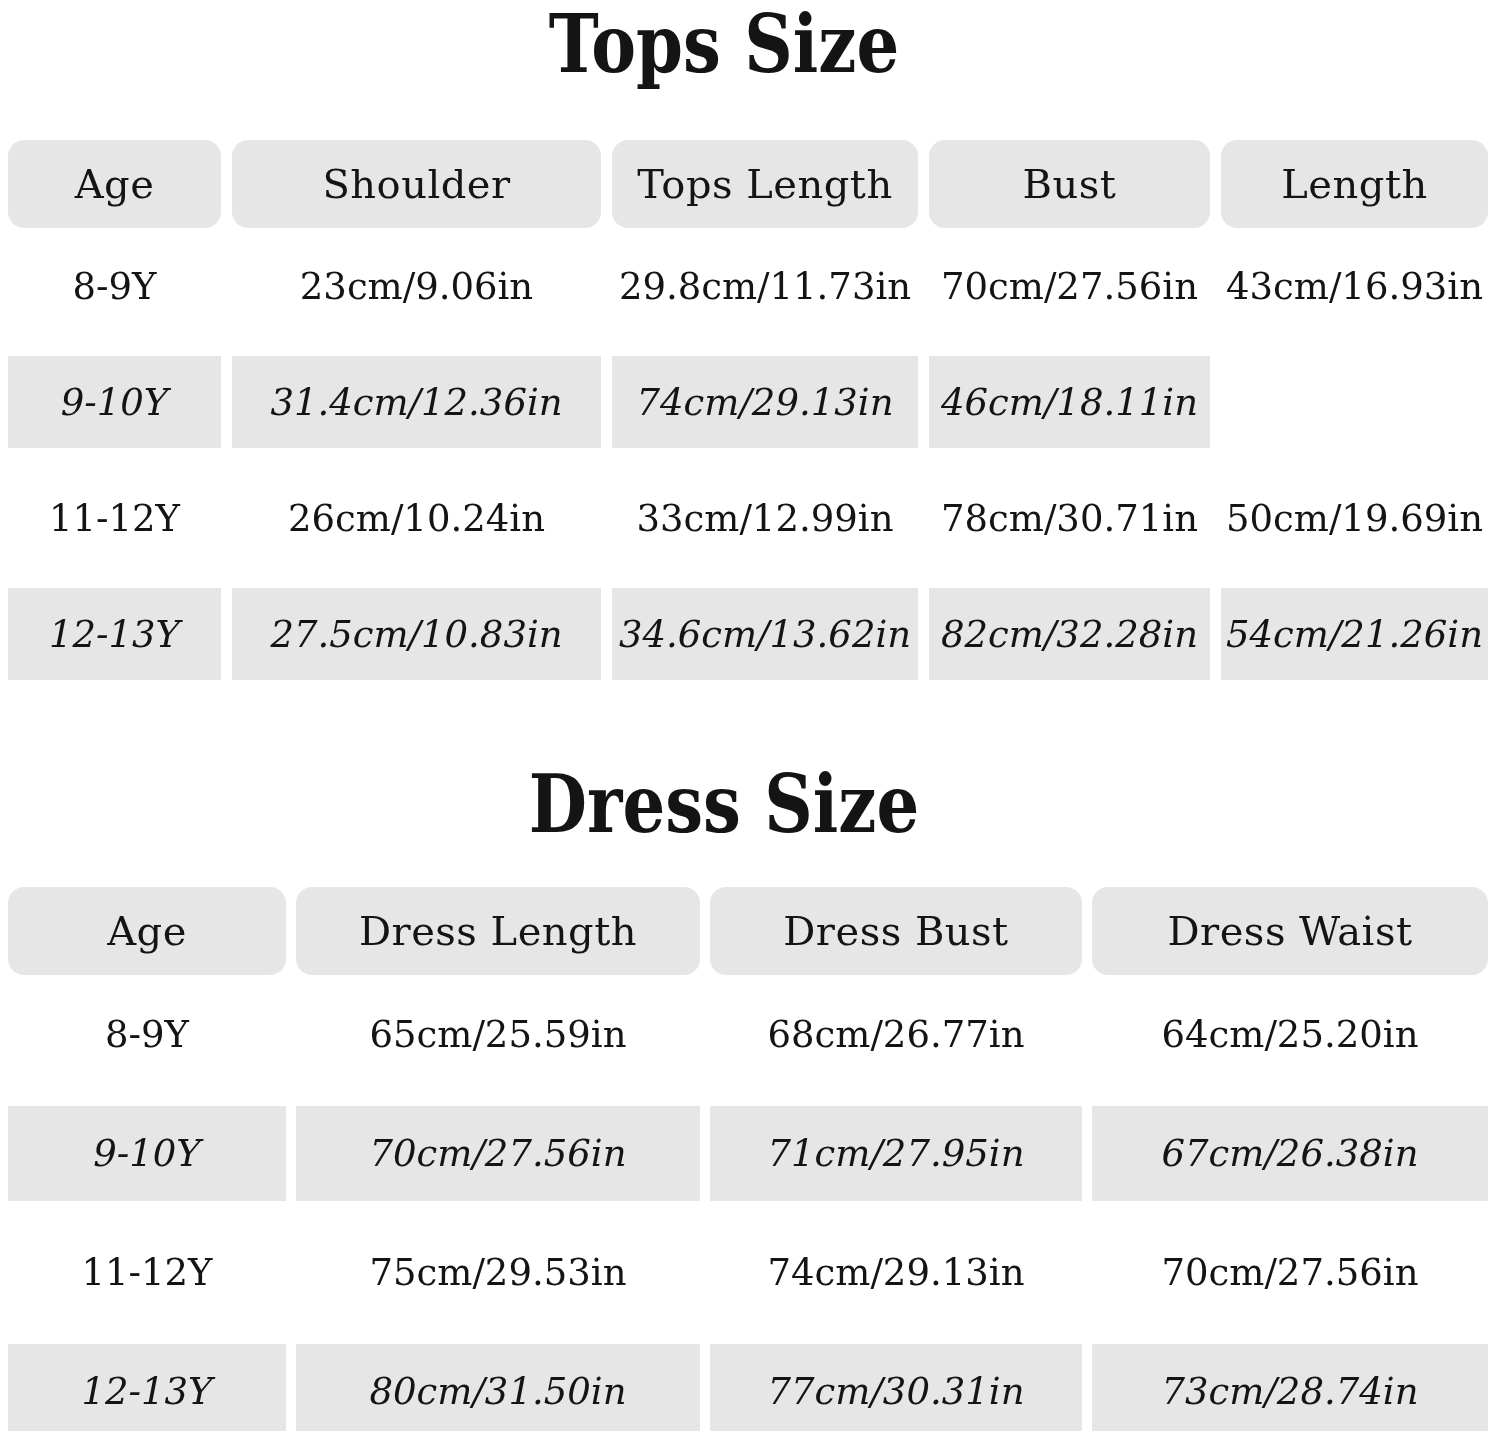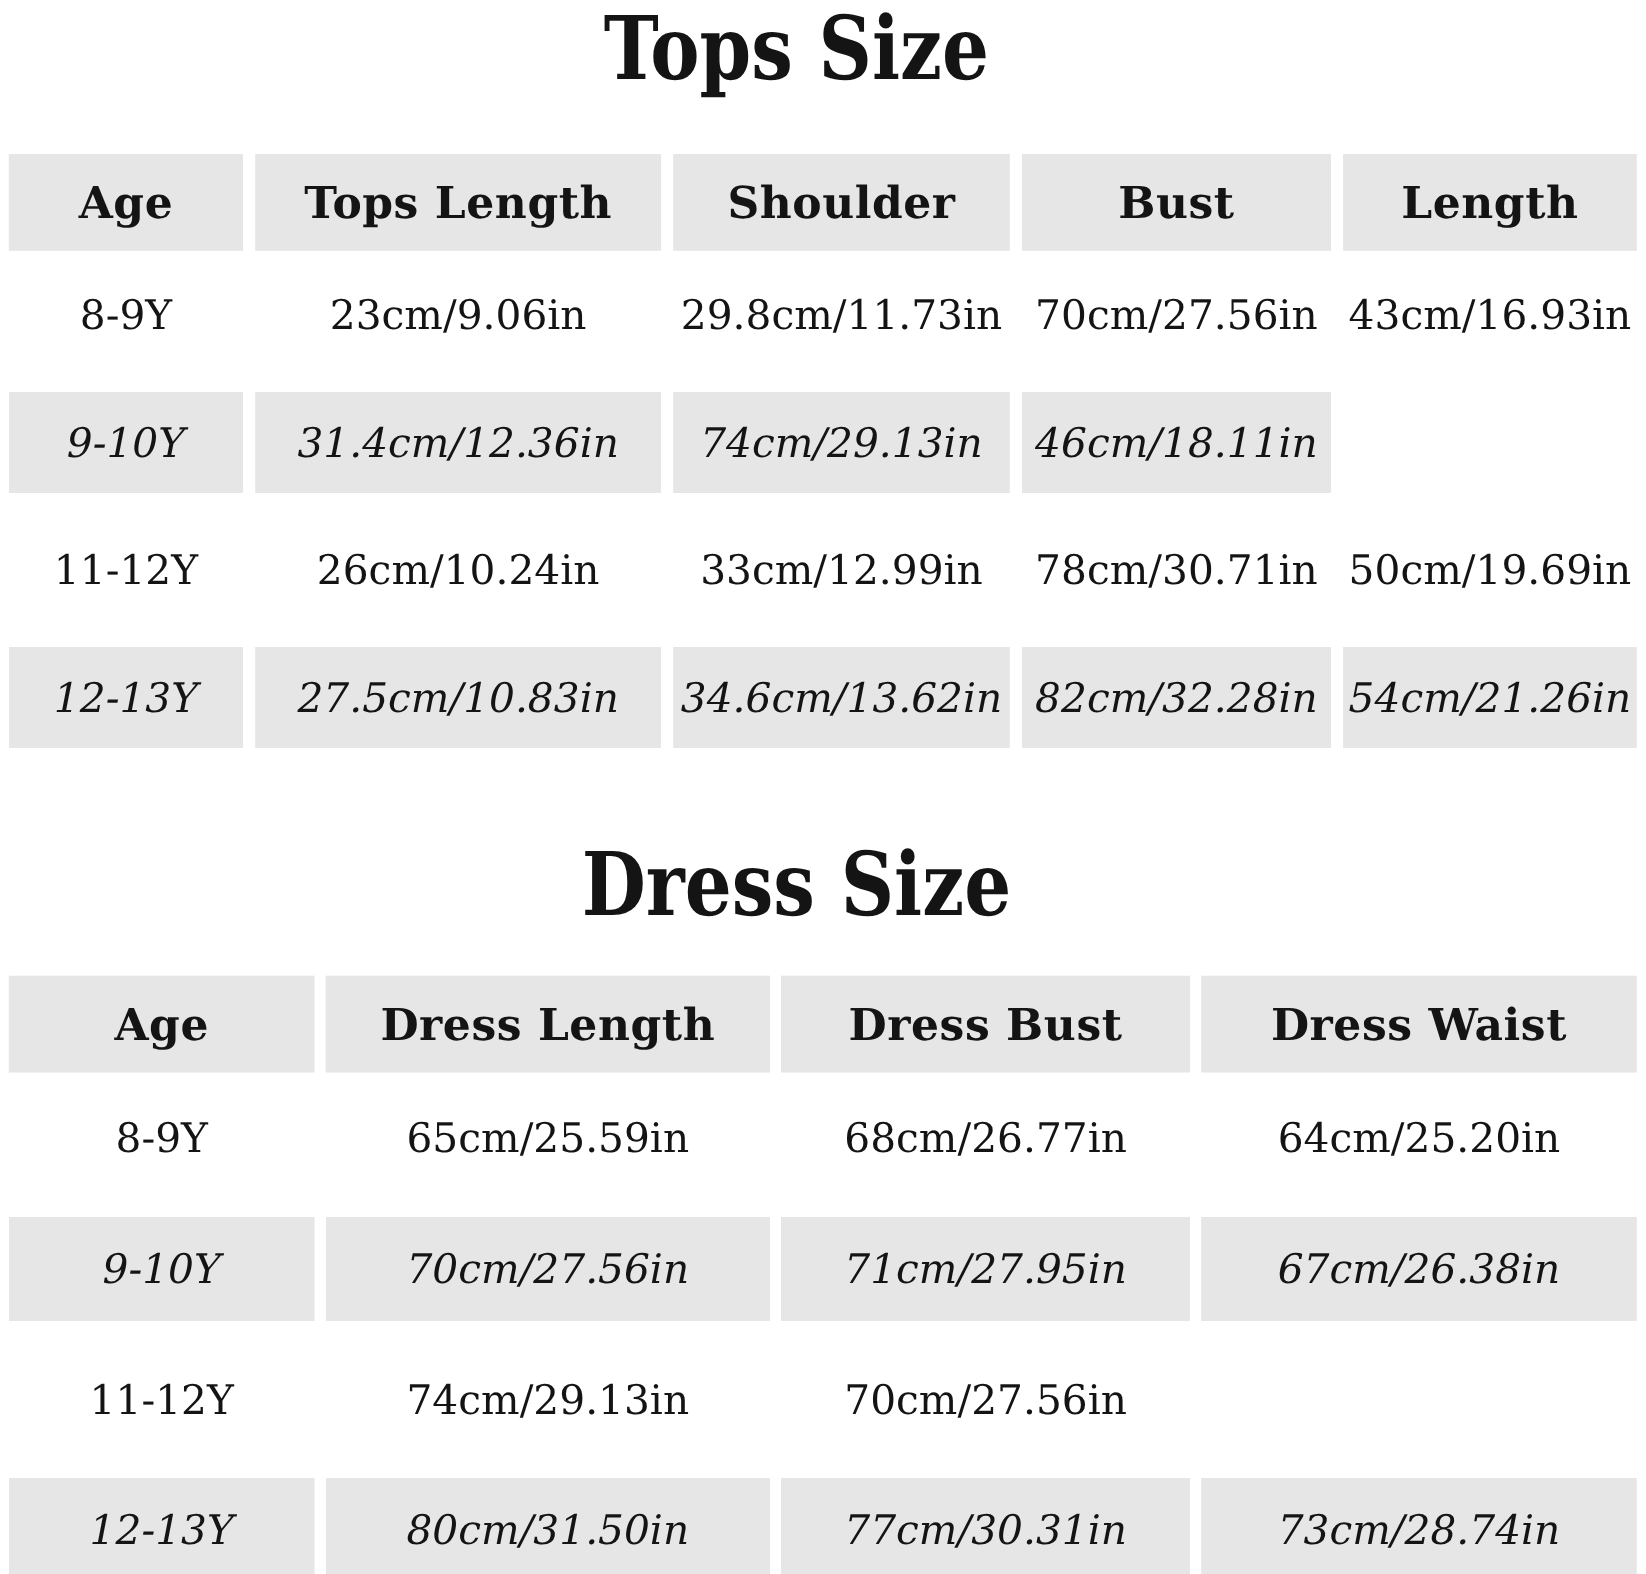--- a/index.html
+++ b/index.html
@@ -39,23 +39,24 @@
     display: flex;
     align-items: center;
     justify-content: center;
     box-sizing: border-box;
     white-space: nowrap;
   }
 
   .thead { height: 88px; }
   .thead .cell {
     background: var(--band, #e6e6e6);
-    font-weight: 700;
+    font-weight: 400;
     font-size: 40px;
     letter-spacing: 0.5px;
+    border-radius: 16px;
   }
 
   .drow { font-size: 37px; }
   .tops  .drow { height: 116px; }
   .dress .drow { height: 119px; }
   .drow.gray .cell {
     background: var(--band, #e6e6e6);
     background-clip: content-box;
     padding: 12px 0;
     font-style: italic;
@@ -65,22 +66,22 @@
 <body style="background: rgb(255, 255, 255);">
 
 <div class="page">
 
   <section class="sec tops">
     <h1 class="sec-title" id="tops-title">Tops Size</h1>
 
     <div class="table">
       <div class="trow tops-grid thead">
         <div class="cell">Age</div>
+        <div class="cell">Shoulder</div>
         <div class="cell">Tops Length</div>
-        <div class="cell">Shoulder</div>
         <div class="cell">Bust</div>
         <div class="cell">Length</div>
       </div>
 
       <div class="trow tops-grid drow">
         <div class="cell">8-9Y</div>
         <div class="cell">23cm/9.06in</div>
         <div class="cell">29.8cm/11.73in</div>
         <div class="cell">70cm/27.56in</div>
         <div class="cell">43cm/16.93in</div>
@@ -131,20 +132,21 @@
 
       <div class="trow dress-grid drow gray">
         <div class="cell">9-10Y</div>
         <div class="cell">70cm/27.56in</div>
         <div class="cell">71cm/27.95in</div>
         <div class="cell">67cm/26.38in</div>
       </div>
 
       <div class="trow dress-grid drow">
         <div class="cell">11-12Y</div>
+        <div class="cell">75cm/29.53in</div>
         <div class="cell">74cm/29.13in</div>
         <div class="cell">70cm/27.56in</div>
       </div>
 
       <div class="trow dress-grid drow gray">
         <div class="cell">12-13Y</div>
         <div class="cell">80cm/31.50in</div>
         <div class="cell">77cm/30.31in</div>
         <div class="cell">73cm/28.74in</div>
       </div>

